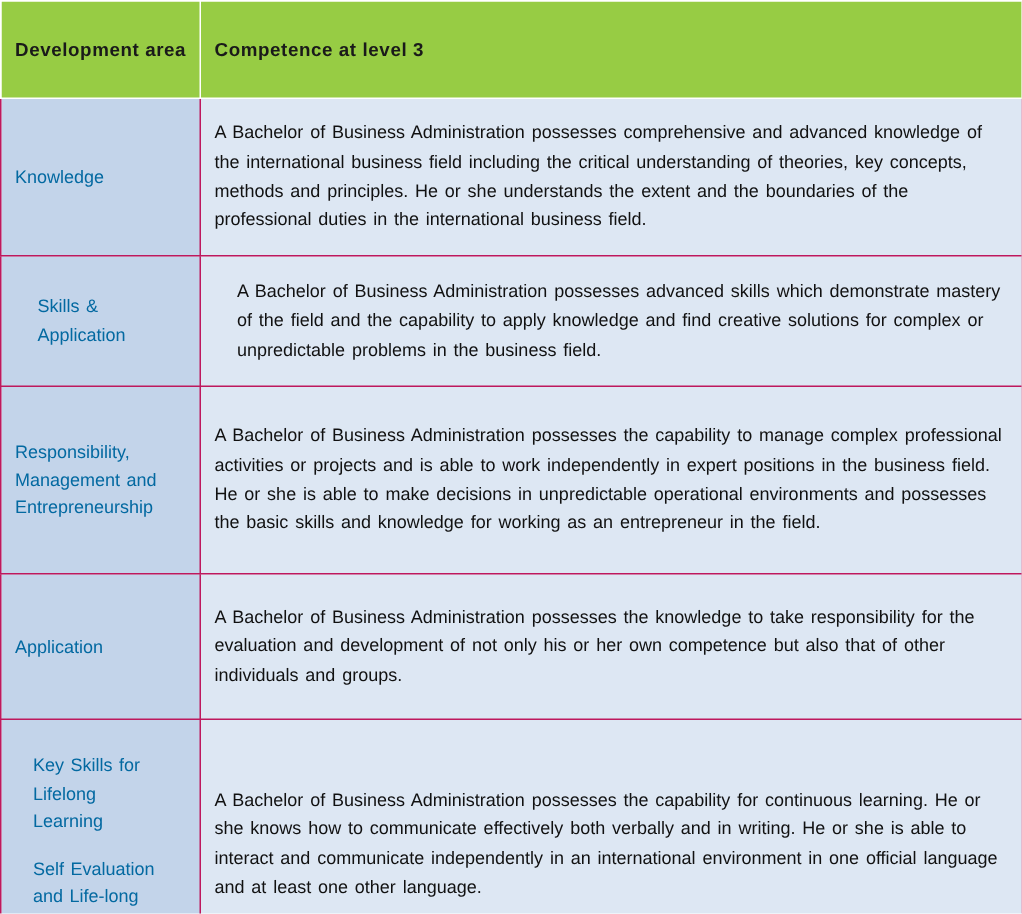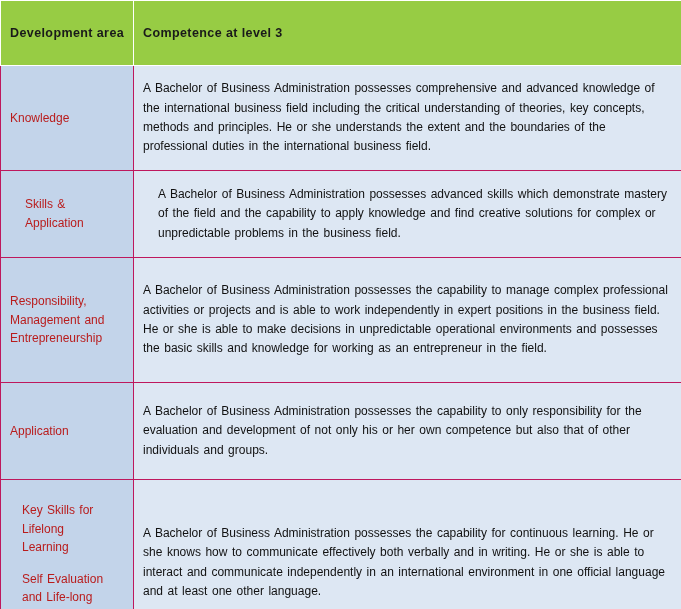--- a/index.html
+++ b/index.html
@@ -47,21 +47,21 @@
     vertical-align: middle;
     border: 1px solid #ffffff;
   }
   .header-row th.head-area { border-left: 1px solid #ffffff; }
 
   
   td.area-cell {
     background: #c3d4ea;
     font-size: 12px;
     line-height: 1.55;
-    color: #b91c1c;
+    color: #0369a1;
     padding-left: 9px;
     padding-right: 6px;
     vertical-align: middle;
     word-spacing: 1px;
   }
   
   td.desc-cell {
     background: #dde7f3;
     font-size: 12px;
     line-height: 1.62;
@@ -108,21 +108,21 @@
       <tr class="row-skills">
         <td class="area-cell">Skills &amp; Application</td>
         <td class="desc-cell">A Bachelor of Business Administration  possesses advanced skills which demonstrate mastery of the field and the capability to apply knowledge and find creative solutions for complex or unpredictable  problems in the business field.</td>
       </tr>
       <tr class="row-responsibility">
         <td class="area-cell">Responsibility, Management and Entrepreneurship</td>
         <td class="desc-cell">A Bachelor of Business Administration possesses the capability to manage complex professional activities or projects and is able to work independently in expert positions in the business field.  He or she is able to make decisions in unpredictable operational environments and possesses the basic skills and knowledge for working as an entrepreneur in the field.</td>
       </tr>
       <tr class="row-evaluation">
         <td class="area-cell">Application</td>
-        <td class="desc-cell">A Bachelor of Business Administration  possesses the capability to only responsibility for the evaluation and development  of not only his or her own competence but also that of other individuals and groups.</td>
+        <td class="desc-cell">A Bachelor of Business Administration  possesses the knowledge to take responsibility for the evaluation and development  of not only his or her own competence but also that of other individuals and groups.</td>
       </tr>
       <tr class="row-keyskills">
         <td class="area-cell">
           <p>Key  Skills for Lifelong  Learning</p>
           <p>Self Evaluation and Life-long Learning</p>
         </td>
         <td class="desc-cell">A Bachelor of Business Administration  possesses the capability for continuous learning. He or she knows how to communicate effectively both verbally and in writing. He or she is able to interact and communicate independently  in an international environment in one official language and at least one other language.</td>
       </tr>
     </tbody>
   </table>

